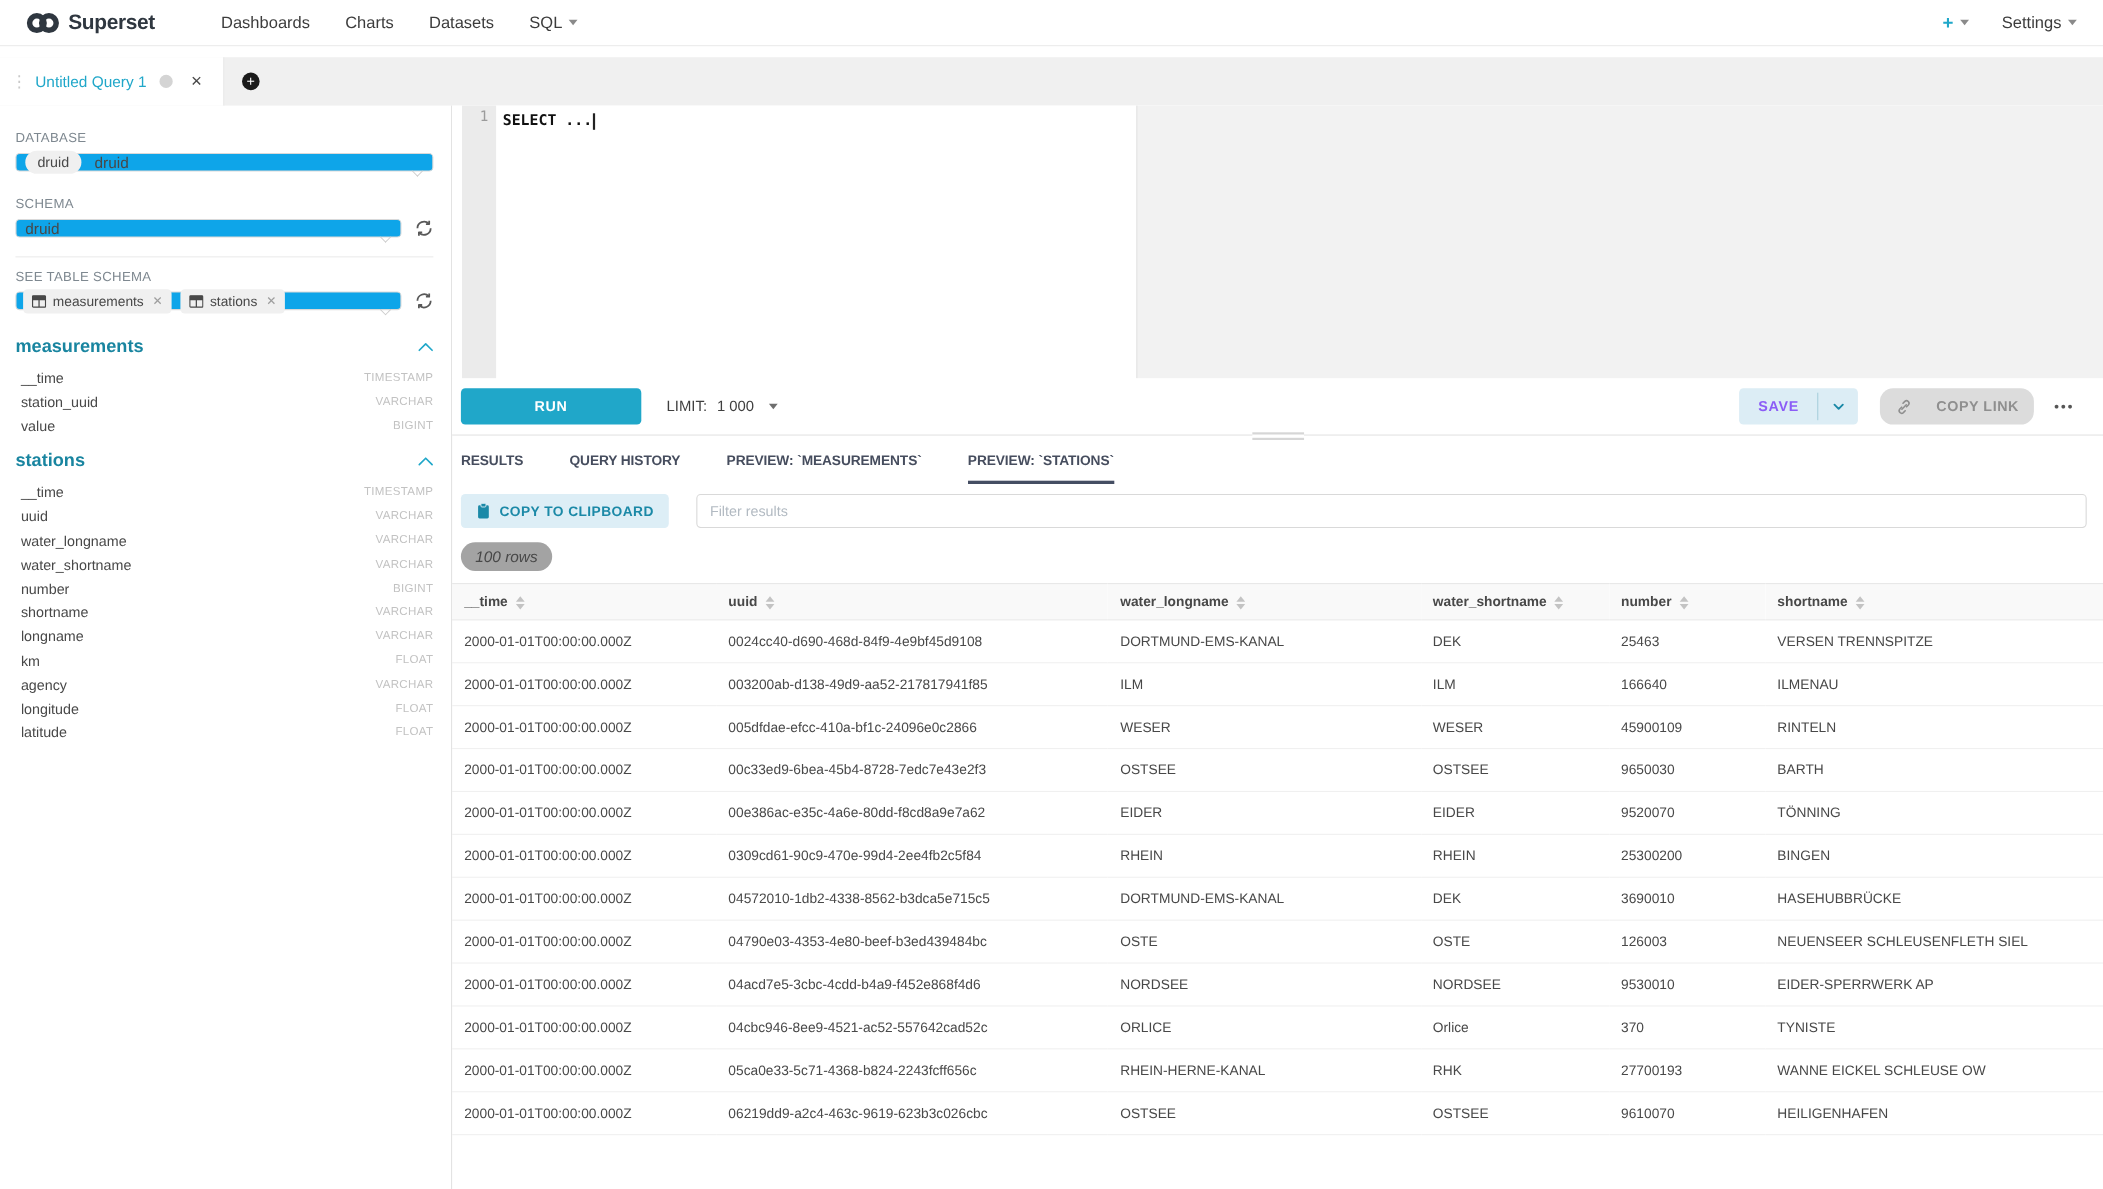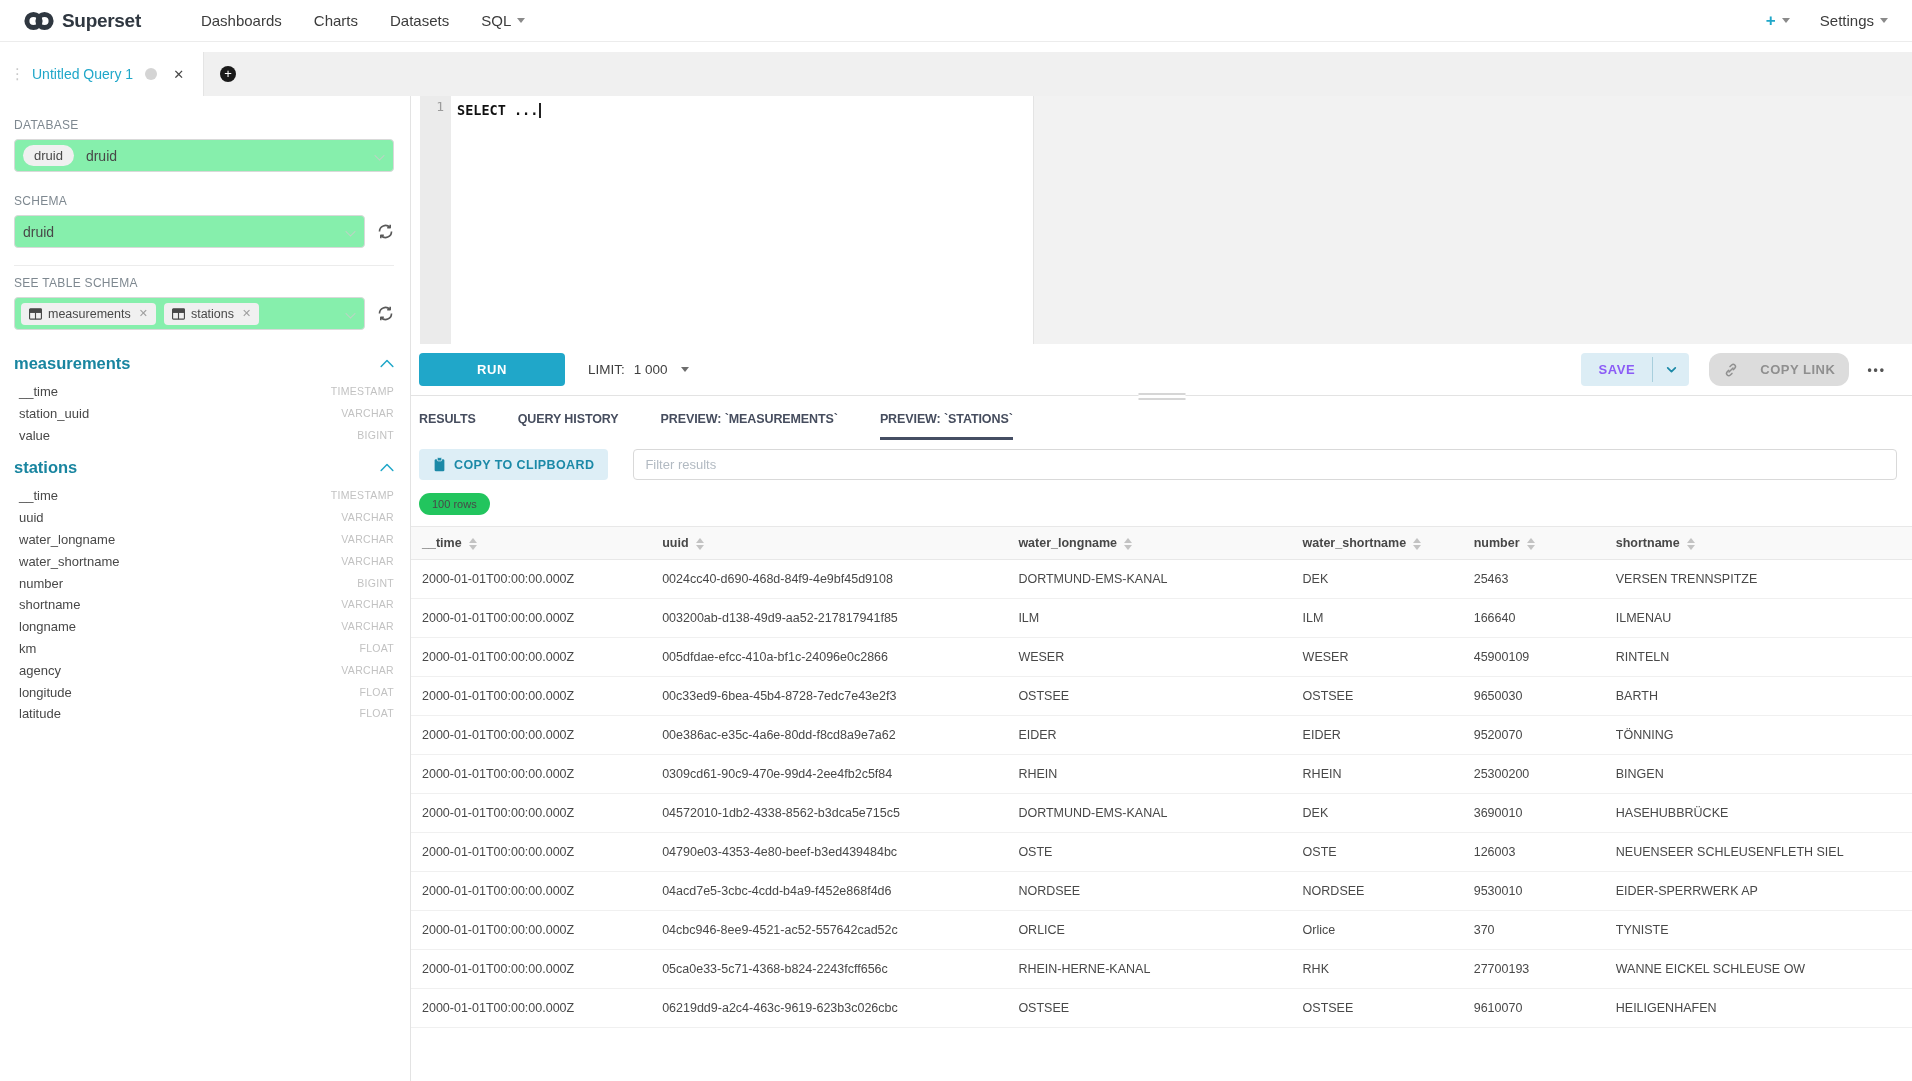--- a/index.html
+++ b/index.html
@@ -24,21 +24,21 @@
   .qtab-dot { width:12px; height:12px; border-radius:50%; background:#d4d4d4; margin-left:12px; }
   .qtab-close { margin-left:16px; color:#484848; font-size:13px; cursor:pointer; }
   .newtab { align-self:center; margin-left:16px; width:16px; height:16px; border-radius:50%; background:#1a1a1a; color:#fff; font-size:13px; line-height:15px; text-align:center; cursor:pointer; }
 
   
   .body { display:flex; height:985px; }
 
   
   .sidebar { width:411px; border-right:1px solid #e3e3e3; padding:14px 16px 0 14px; flex:none; overflow:hidden; }
   .field-label { font-size:12px; color:#7e8890; letter-spacing:.3px; margin:8px 0 7px; }
-  .selectbox { border:1px solid #d9d9d9; border-radius:4px; height:33px; display:flex; align-items:center; padding:0 26px 0 8px; position:relative; background:#86efac; flex:1; }
+  .selectbox { border:1px solid #d9d9d9; border-radius:4px; height:17px; display:flex; align-items:center; padding:0 26px 0 8px; position:relative; background:#0ea5e9; flex:1; }
   .sel-chevron { position:absolute; right:9px; top:11px; width:9px; height:9px; border-right:1.6px solid #cccccc; border-bottom:1.6px solid #cccccc; transform:rotate(45deg) scale(.8); }
   .pill-chip { background:#f0f0f0; border-radius:16px; padding:3px 11px; font-size:13px; color:#484848; margin-right:12px; }
   .sel-value { font-size:14px; color:#484848; }
   .field-row { display:flex; align-items:center; gap:12px; }
   .refresh-btn { flex:none; cursor:pointer; line-height:0; }
   .sb-divider { border-top:1px solid #ececec; margin:17px 0 10px; }
   .tchip { background:#f0f0f0; border-radius:4px; padding:4px 8px; font-size:12.5px; color:#484848; display:flex; align-items:center; gap:6px; margin-right:8px; }
   .tchip .x { color:#9e9e9e; font-size:11px; margin-left:2px; cursor:pointer; }
   .schema-tables { margin-top:24px; }
   .tbl-section { margin-bottom:12px; }
@@ -50,21 +50,21 @@
 
   
   .main { flex:1; display:flex; flex-direction:column; position:relative; min-width:0; }
   .editor { height:248px; position:relative; background:#fff; flex:none; }
   .gutter { position:absolute; left:9px; top:0; bottom:0; width:31px; background:#ebebeb; color:#9b9b9b; font-family:"DejaVu Sans Mono",monospace; font-size:13px; text-align:right; padding:3px 7px 0 0; }
   .codeline { position:absolute; left:46px; top:6px; font-family:"DejaVu Sans Mono",monospace; font-size:13.5px; font-weight:bold; color:#111; white-space:pre; }
   .cursorbar { display:inline-block; width:2px; height:15px; background:#222; vertical-align:text-bottom; margin-left:1px; }
   .printmargin { position:absolute; left:622px; right:0; top:0; bottom:0; background:#f2f2f2; border-left:1px solid #e4e4e4; }
 
   .toolbar { height:52px; flex:none; display:flex; align-items:center; padding:0 26px 0 8px; border-bottom:1px solid #e3e3e3; position:relative; background:#fff; }
-  .run-btn { width:146px; height:33px; background:#20A7C9; border:none; border-radius:4px; color:#fff; font-weight:bold; font-size:13px; letter-spacing:.6px; cursor:pointer; font-family:inherit; }
+  .run-btn { width:164px; height:33px; background:#20A7C9; border:none; border-radius:4px; color:#fff; font-weight:bold; font-size:13px; letter-spacing:.6px; cursor:pointer; font-family:inherit; }
   .limit { display:flex; align-items:center; gap:9px; margin-left:23px; font-size:13.5px; color:#3f3f3f; cursor:pointer; }
   .limit .caret { border-top-color:#6e6e6e; margin-left:4px; }
   .tb-spacer { flex:1; }
   .save-split { display:flex; height:33px; border-radius:4px; overflow:hidden; background:#dcedf5; cursor:pointer; }
   .save-main { padding:0 17px; display:flex; align-items:center; color:#8b5cf6; font-weight:bold; font-size:13px; letter-spacing:.6px; }
   .save-div { width:1px; background:#a8cfdd; margin:4px 0; }
   .save-caretpart { width:36px; display:flex; align-items:center; justify-content:center; }
   .copylink-btn { margin-left:20px; height:33px; display:flex; align-items:center; gap:21px; background:#dcdcdc; border-radius:12px; padding:0 14px; color:#8f8f8f; font-weight:bold; font-size:13px; letter-spacing:.5px; cursor:pointer; }
   .more-dots { margin-left:18px; color:#555; font-size:12px; font-weight:bold; letter-spacing:2px; cursor:pointer; }
   .grip { position:absolute; left:50%; bottom:-5px; transform:translateX(-50%); width:47px; height:7px; border-top:2px solid #d6d6d6; border-bottom:2px solid #d6d6d6; background:#fff; z-index:2; }
@@ -72,21 +72,21 @@
   
   .south { flex:1; display:flex; flex-direction:column; min-height:0; }
   .rtabs { display:flex; gap:42px; padding:16px 0 0 8px; flex:none; }
   .rtab { font-size:12.5px; font-weight:600; color:#464d5e; letter-spacing:-0.1px; padding-bottom:11px; border-bottom:3px solid transparent; cursor:pointer; white-space:nowrap; }
   .rtab.active { border-bottom-color:#454e63; }
   .actions { display:flex; align-items:center; padding:9px 15px 0 8px; gap:25px; flex:none; }
   .copyclip-btn { height:31px; display:flex; align-items:center; gap:8px; background:#ddeef6; border-radius:4px; padding:0 14px; color:#1b89a7; font-weight:bold; font-size:12.5px; letter-spacing:.4px; cursor:pointer; flex:none; }
   .filter-input { flex:1; height:31px; border:1px solid #d9d9d9; border-radius:4px; padding:0 11px; font-size:13px; color:#484848; font-family:inherit; outline:none; }
   .filter-input::placeholder { color:#b2bac2; }
   .rowcount-row { padding:13px 0 11px 8px; flex:none; }
-  .rowcount-pill { display:inline-block; background:#22c55e; border-radius:14px; padding:5px 13px; font-size:11px; color:#484848; }
+  .rowcount-pill { display:inline-block; background:#a3a3a3; border-radius:14px; padding:5px 13px; font-size:14px; color:#484848;font-style:italic; }
   table.results { width:100%; border-collapse:collapse; table-layout:fixed; }
   table.results th { background:#f9f9f9; border-top:1px solid #e8e8e8; border-bottom:1px solid #e8e8e8; font-size:12.5px; font-weight:bold; color:#484848; text-align:left; padding:9px 10px 9px 11px; cursor:pointer; white-space:nowrap; overflow:hidden; }
   table.results td { font-size:12.5px; color:#484848; padding:0 10px 0 11px; height:39px; border-bottom:1px solid #f0f0f0; white-space:nowrap; overflow:hidden; }
   .sorter { display:inline-flex; flex-direction:column; margin-left:7px; vertical-align:middle; line-height:0; }
   .sorter i { width:0; height:0; border-left:4px solid transparent; border-right:4px solid transparent; display:block; }
   .sorter .up { border-bottom:5px solid #c3c3c3; margin-bottom:2px; }
   .sorter .dn { border-top:5px solid #c3c3c3; }
 </style>
 </head>
 <body>

